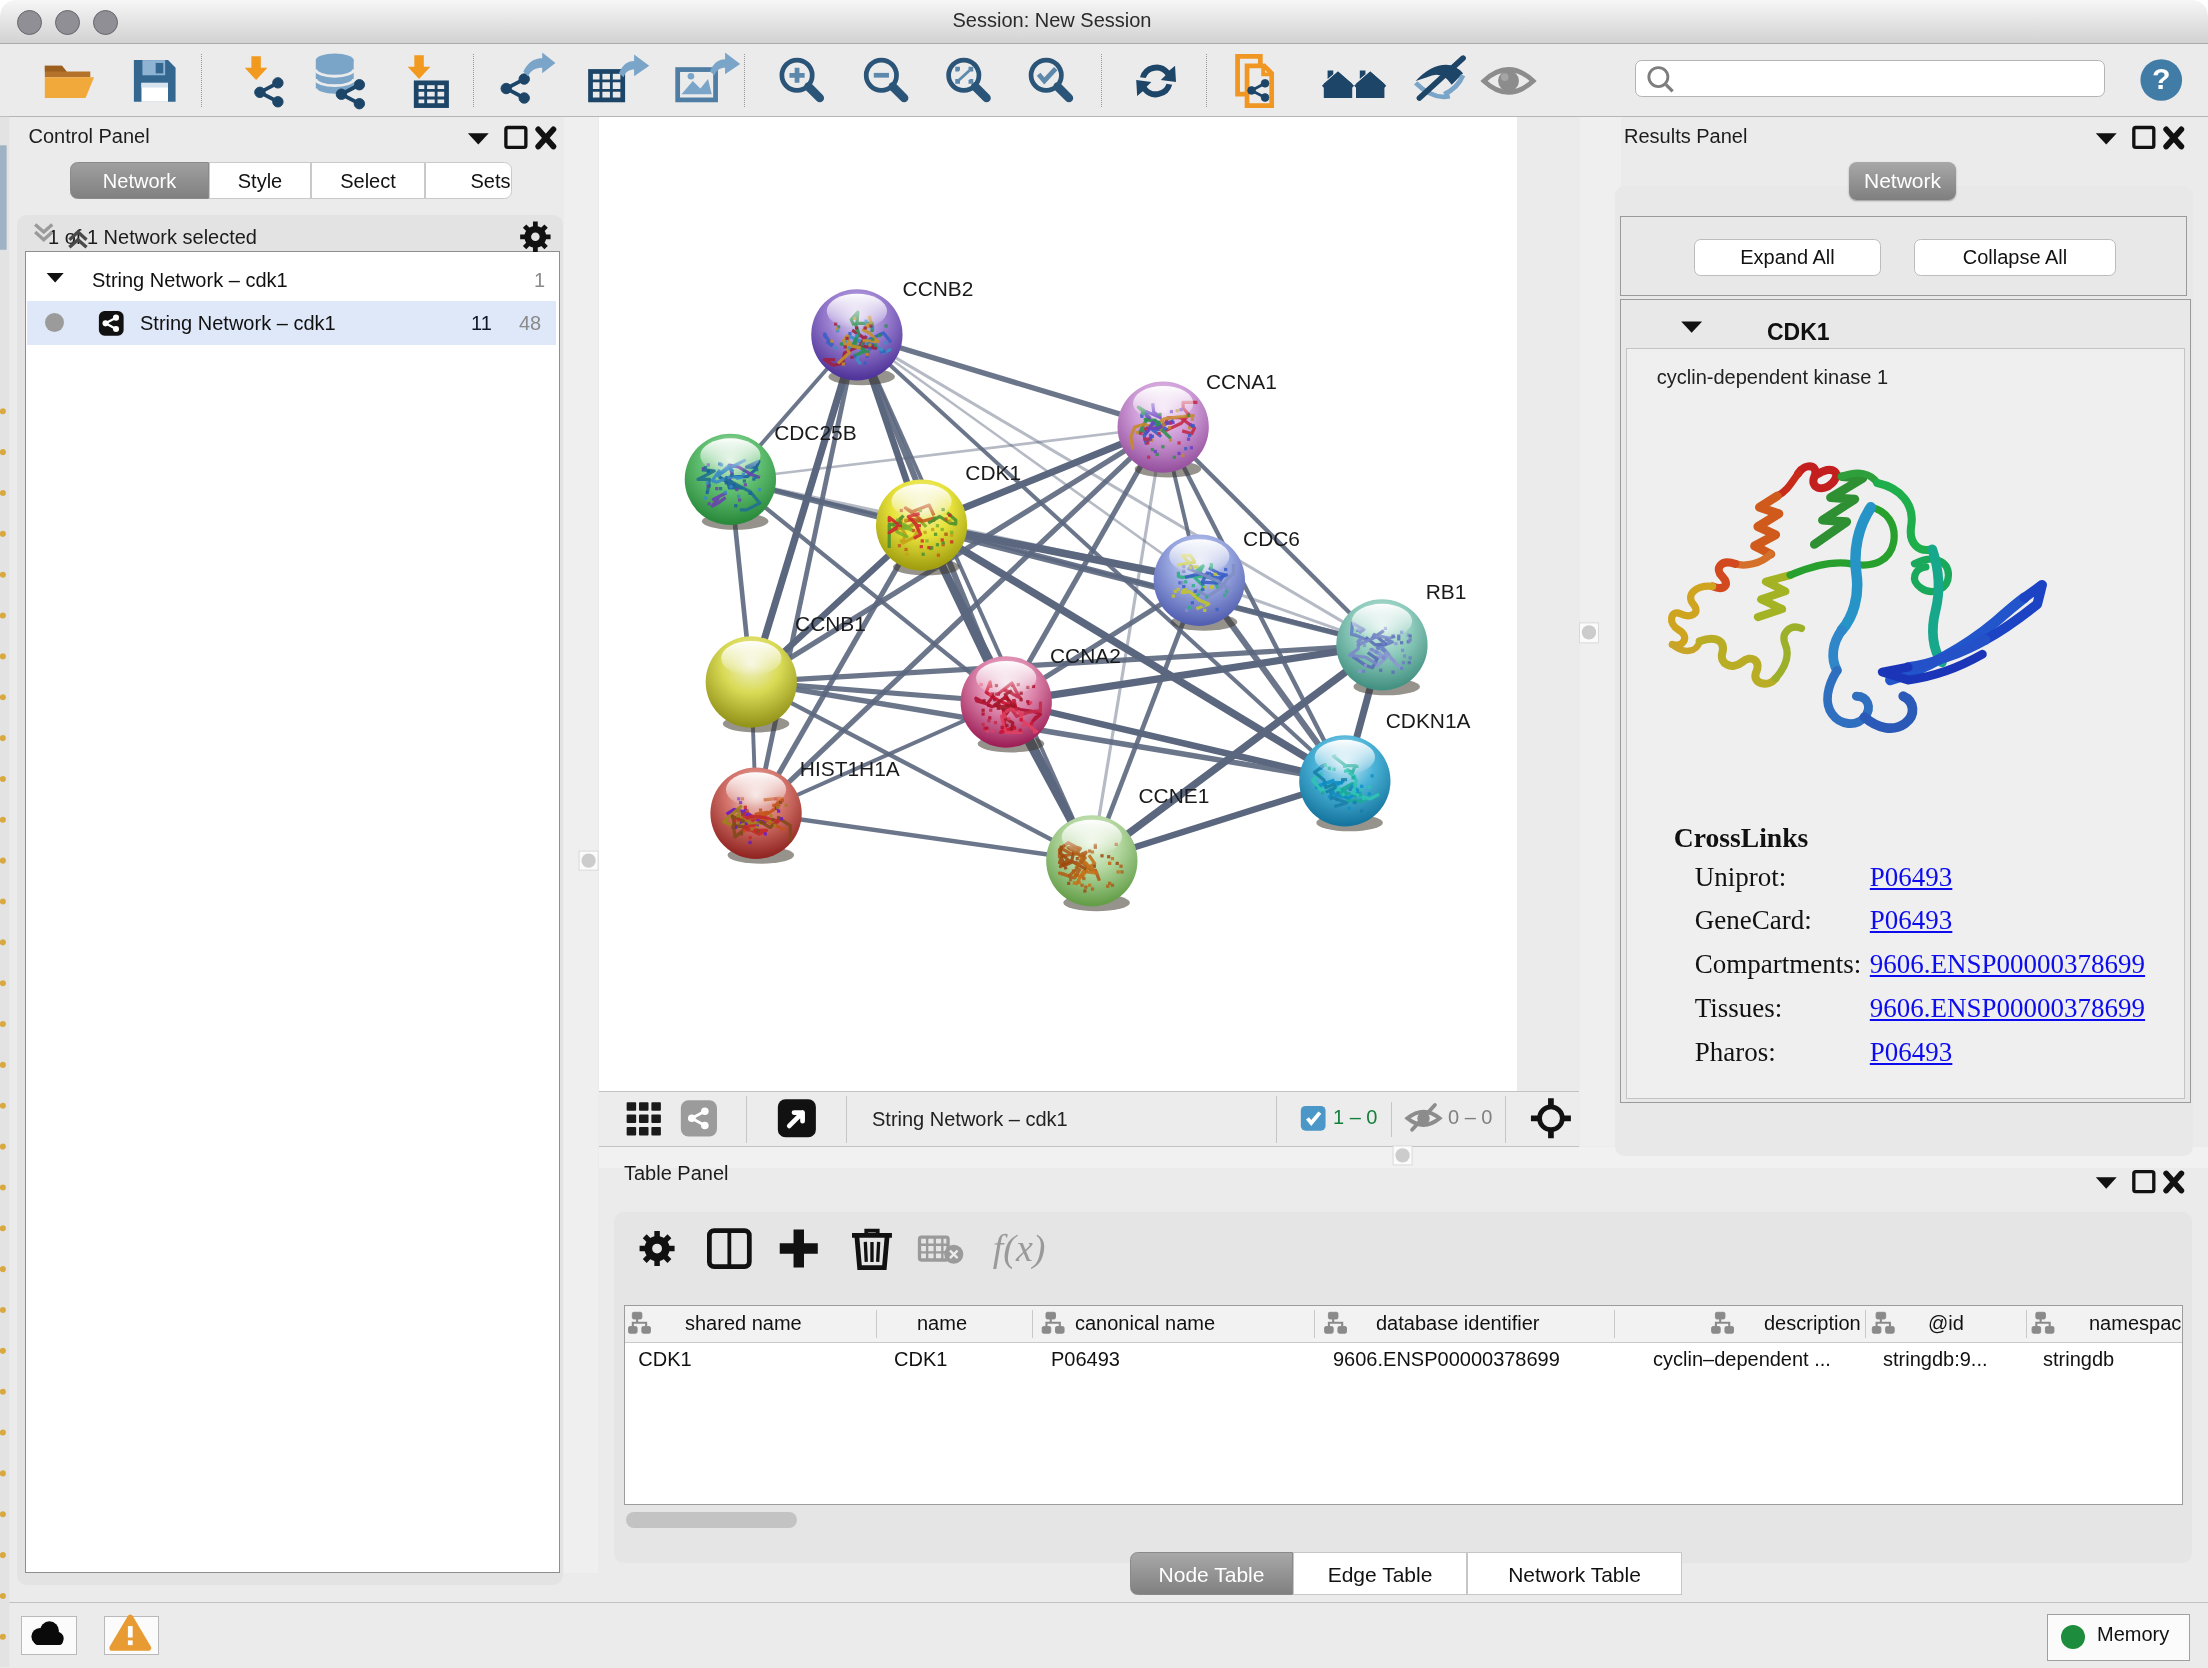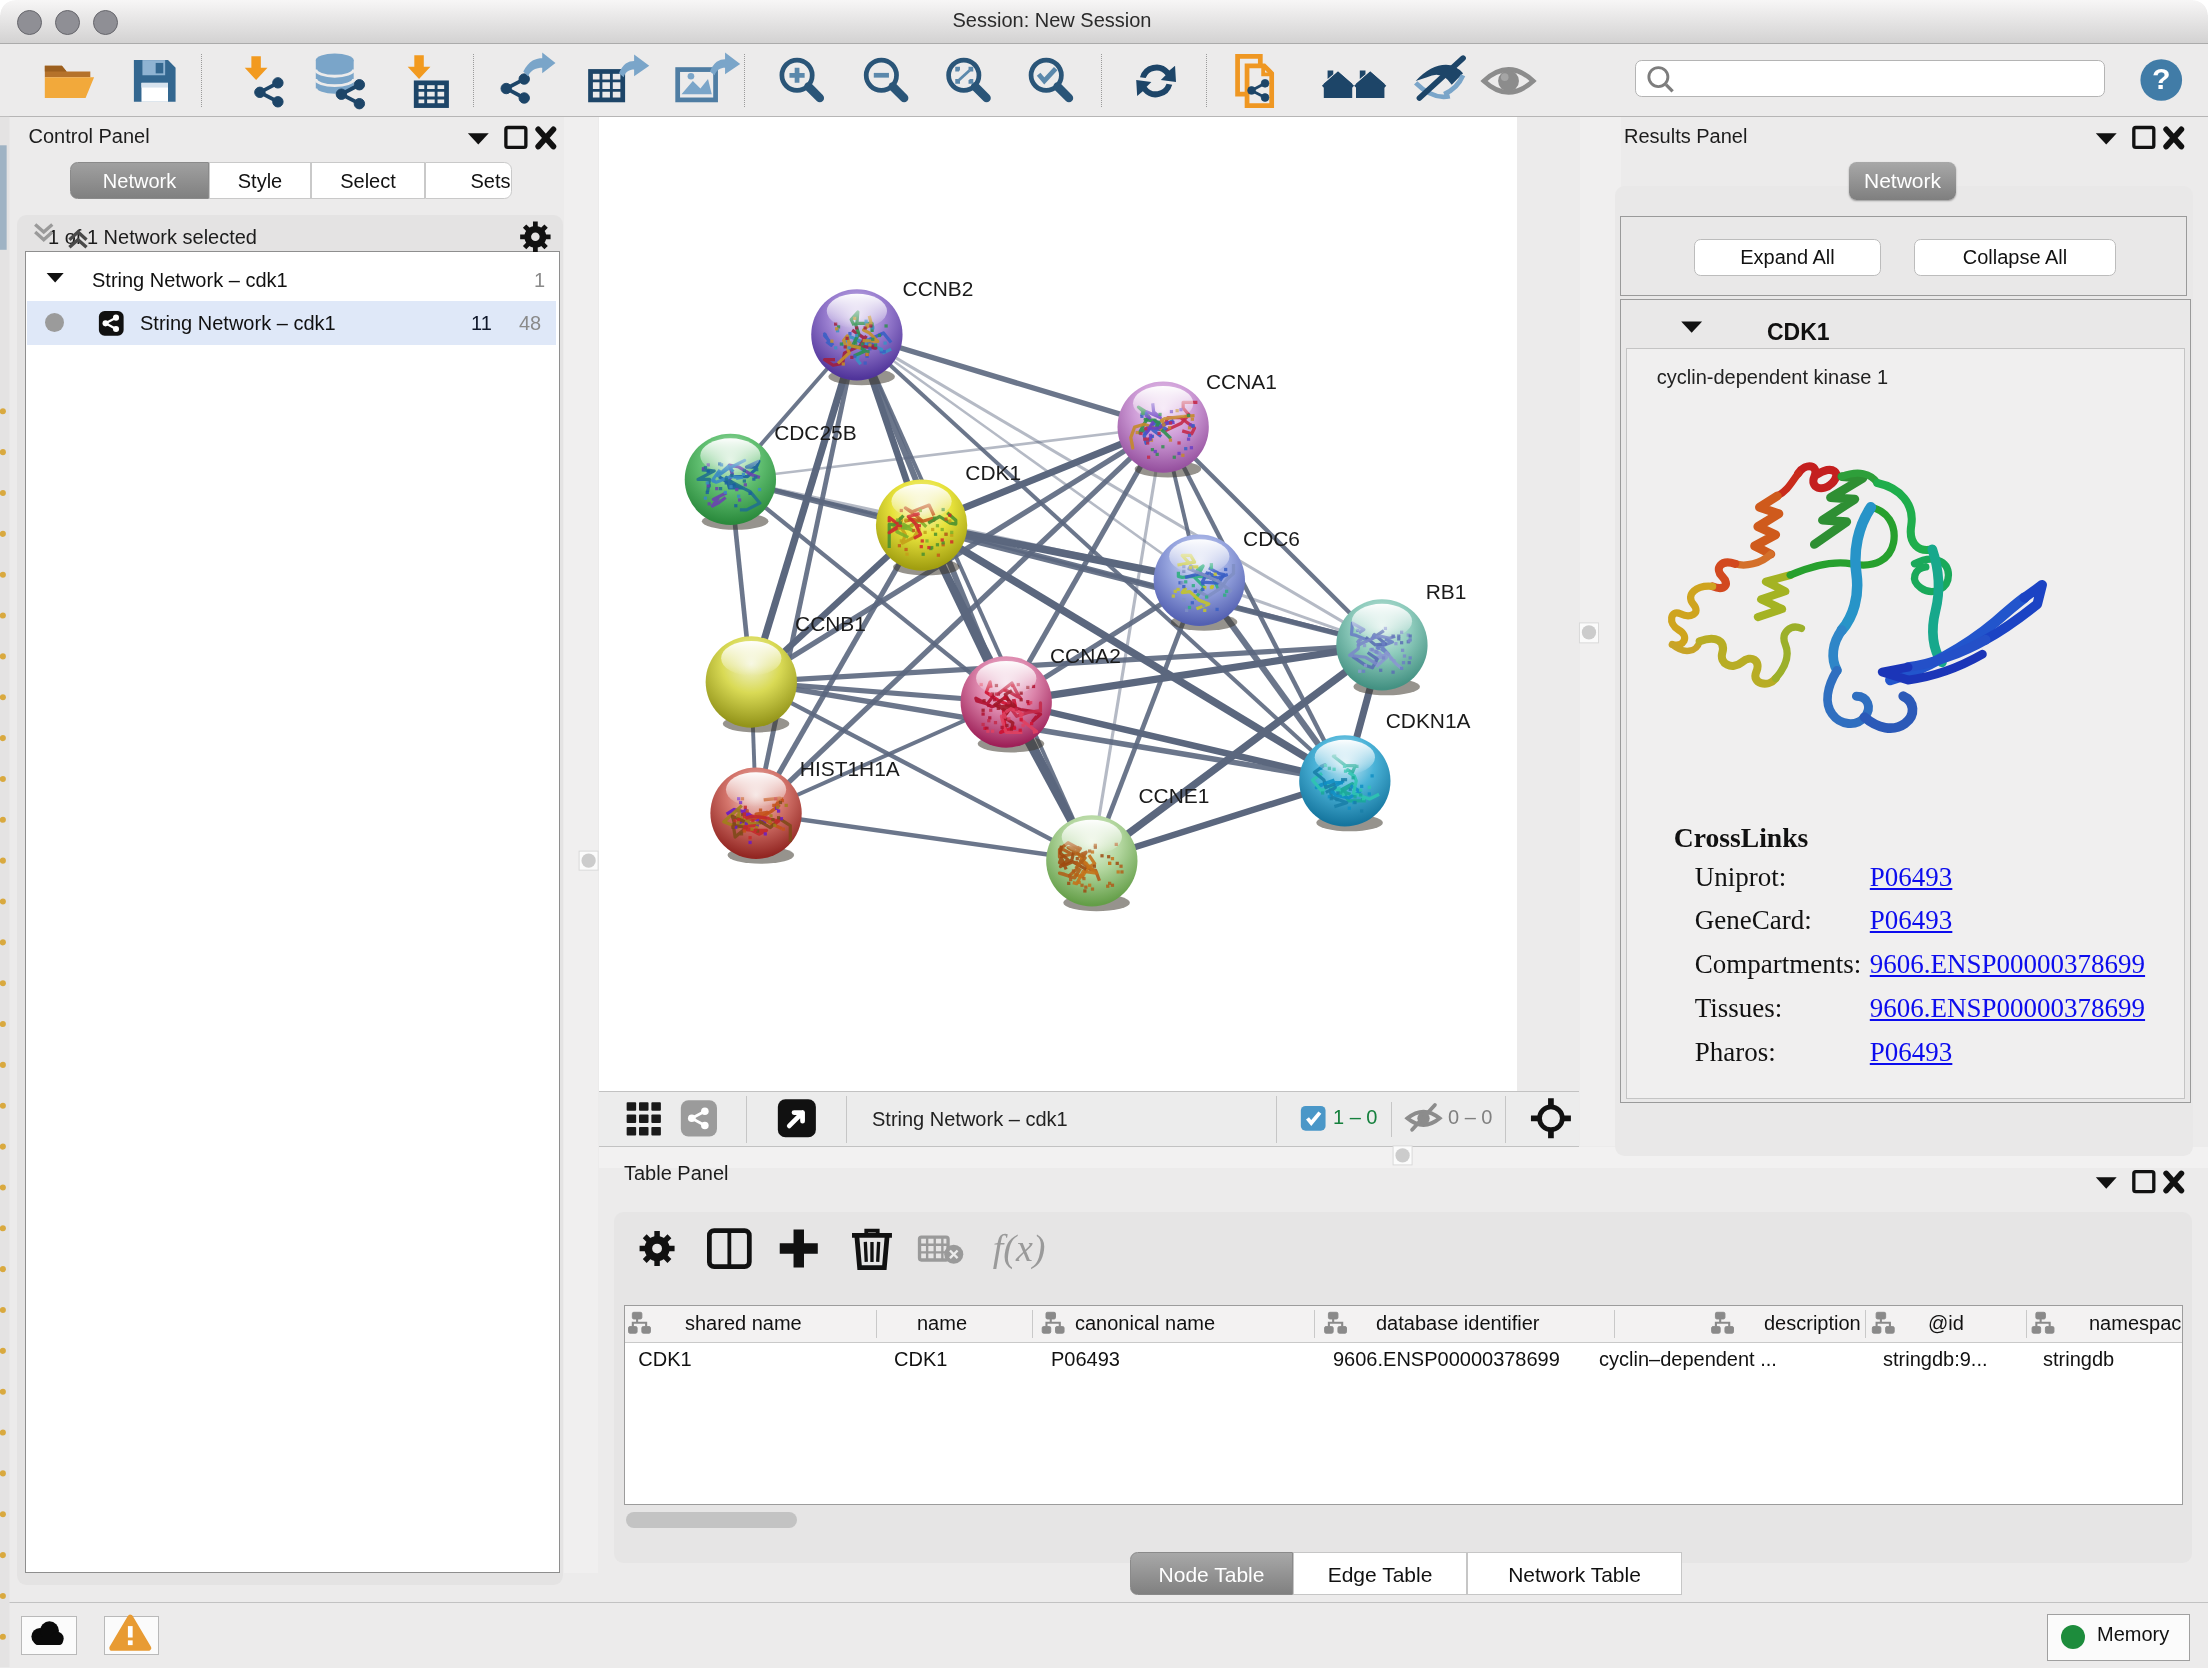--- a/index.html
+++ b/index.html
@@ -1014,21 +1014,21 @@
     <div class="colsep" style="left:251px;"></div>
     <div class="colsep" style="left:407px;"></div>
     <div class="colsep" style="left:689px;"></div>
     <div class="colsep" style="left:989px;"></div>
     <div class="colsep" style="left:1240px;"></div>
     <div class="colsep" style="left:1401px;"></div>
     <div class="td" style="left:13.3px;">CDK1</div>
     <div class="td" style="left:269px;">CDK1</div>
     <div class="td" style="left:426px;">P06493</div>
     <div class="td" style="left:708px;">9606.ENSP00000378699</div>
-    <div class="td" style="left:974px;">cyclin–dependent ...</div>
+    <div class="td" style="left:1028px;">cyclin–dependent ...</div>
     <div class="td" style="left:1258px;">stringdb:9...</div>
     <div class="td" style="left:1418px;">stringdb</div>
   </div>
   <div id="tp-scroll" class="abs"></div>
   <div class="btab abs" style="left:1130px;top:1552px;width:163px;border-radius:7.6px 0 0 7.6px;background:linear-gradient(#a8a8a8,#808080);color:#fff;border-color:#8a8a8a;">Node Table</div>
   <div class="btab abs" style="left:1293px;top:1552px;width:174px;">Edge Table</div>
   <div class="btab abs" style="left:1467px;top:1552px;width:215px;">Network Table</div>
 
   <svg class="abs" style="left:0;top:0;pointer-events:none;z-index:20;" width="2208" height="1668" viewBox="0 0 2322 1754">
     <defs>

